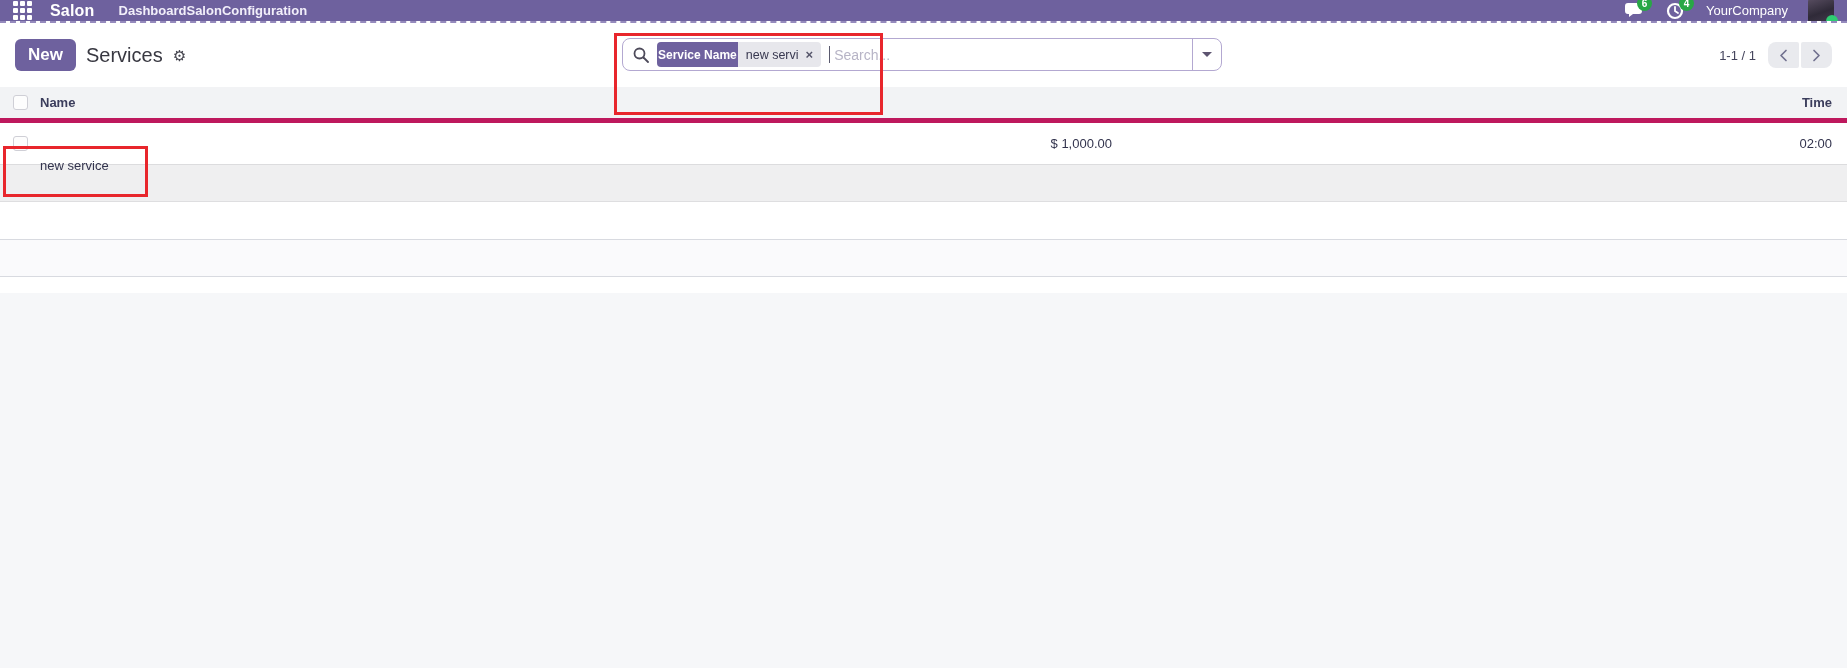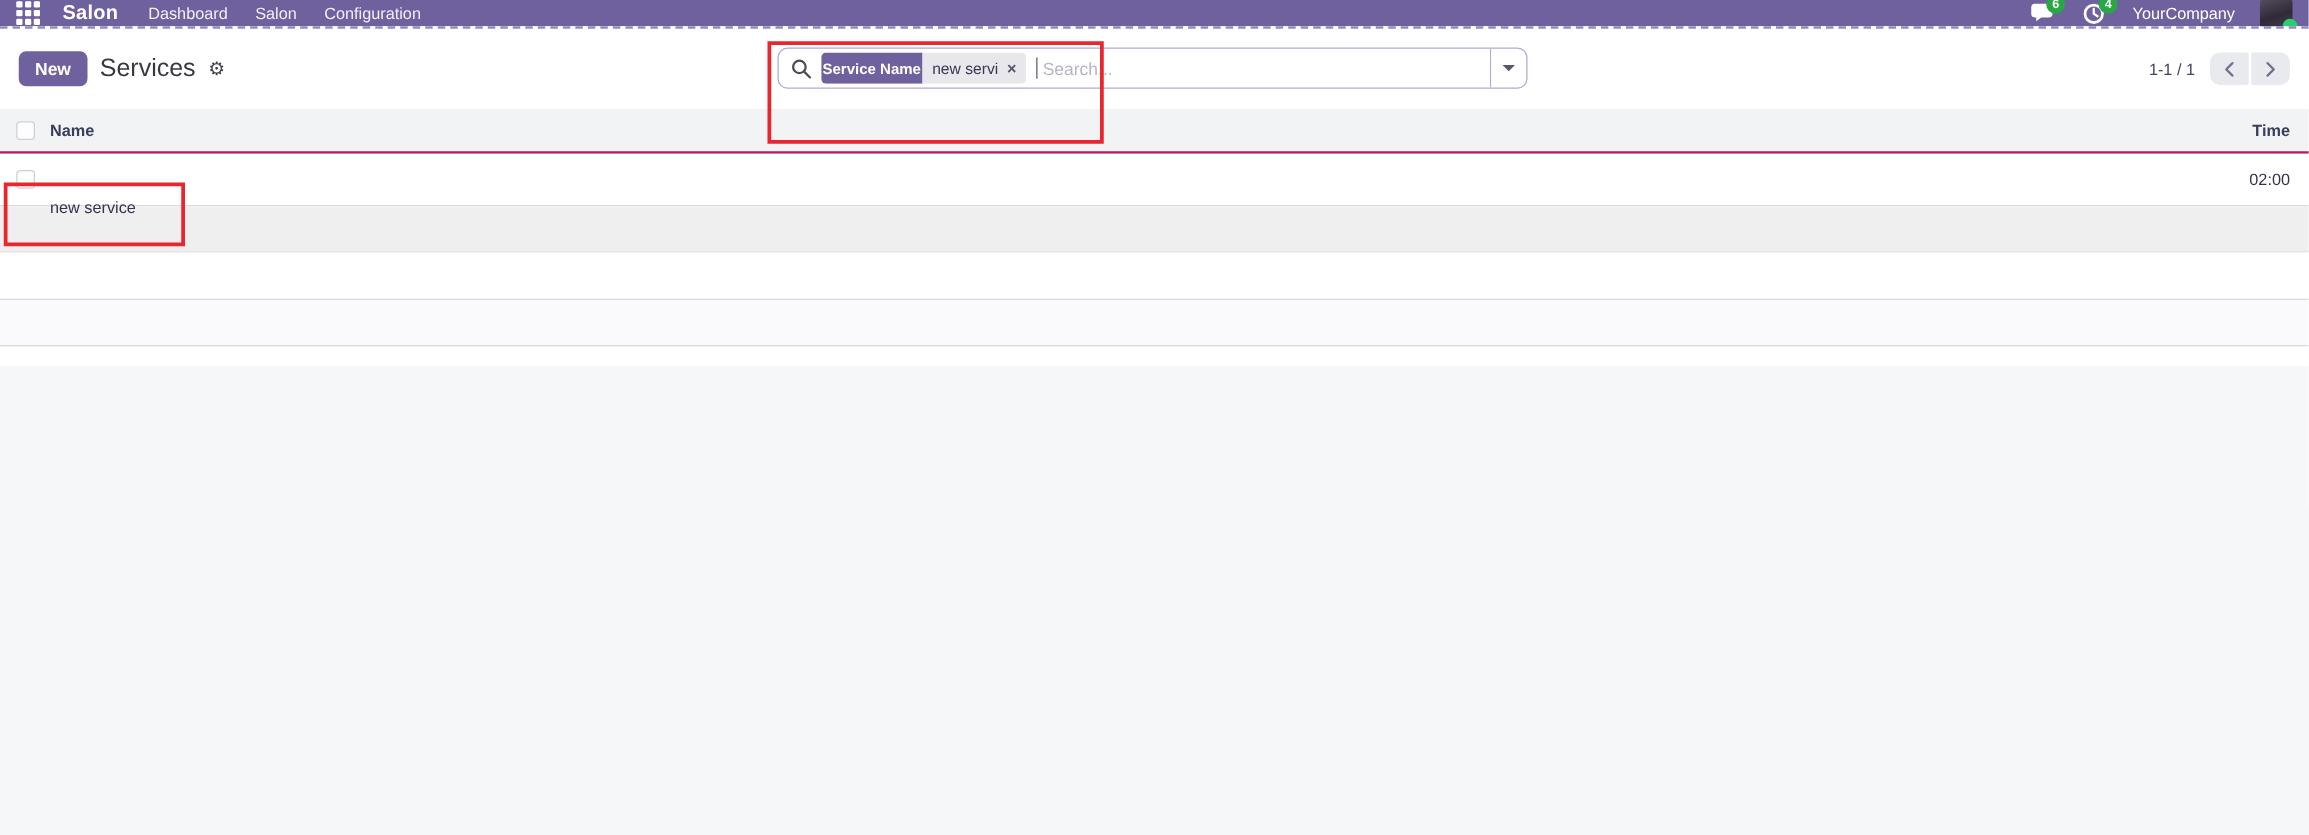--- a/index.html
+++ b/index.html
@@ -24,21 +24,21 @@
   .navbar-left { display: flex; align-items: center; gap: 18px; }
   .apps-grid {
     display: grid;
     grid-template-columns: repeat(3, 5px);
     grid-template-rows: repeat(3, 5px);
     gap: 2px;
     cursor: pointer;
   }
   .apps-grid span { background: #ffffff; border-radius: 1px; }
   .brand { font-size: 16px; font-weight: 700; letter-spacing: .2px; }
-  .nav-menu { display: flex; align-items: center; gap: 22px; margin-left: 6px; }
+  .nav-menu { display: flex; align-items: center; margin-left: 6px; font-weight: bold; }
   .nav-item { font-size: 13px; color: #f2effa; cursor: pointer; }
   .navbar-right { margin-left: auto; display: flex; align-items: center; gap: 20px; }
   .icon-btn { position: relative; width: 22px; height: 20px; cursor: pointer; display:flex; align-items:center; justify-content:center; }
   .badge {
     position: absolute; top: -5px; right: -8px;
     min-width: 15px; height: 15px; border-radius: 8px;
     background: #28a745; color: #fff;
     font-size: 10px; font-weight: 700;
     display: flex; align-items: center; justify-content: center;
     padding: 0 3px;
@@ -62,21 +62,21 @@
     background: #fff;
     position: relative;
     display: flex;
     align-items: center;
     padding: 0 15px;
   }
   .cp-left { display: flex; align-items: center; gap: 10px; }
   .btn-new {
     background: #6e619e; color: #fff;
     border: none; border-radius: 6px;
-    font-family: inherit; font-size: 14px; font-weight: 700;
+    font-family: inherit; font-size: 17px; font-weight: 700;
     padding: 6px 13px; cursor: pointer;
   }
   .breadcrumb-title { font-size: 20px; font-weight: 500; color: #383841; }
   .cog { font-size: 15px; color: #42424c; cursor: pointer; line-height: 1; }
 
   .searchbar {
     position: absolute;
     left: 622px; top: 15px;
     width: 600px; height: 33px;
     border: 1px solid #b3a8d1;
@@ -122,21 +122,21 @@
     background: #e9eaee; border: none; cursor: pointer;
     display: flex; align-items: center; justify-content: center;
   }
   .pager-btn.prev { border-radius: 8px 2px 2px 8px; }
   .pager-btn.next { border-radius: 2px 8px 8px 2px; }
 
   
   .list-header, .list-row { display: flex; align-items: center; width: 100%; }
   .list-header {
     height: 36px; background: #f2f3f5;
-    border-bottom: 2px solid #be185d;
+    border-bottom: 5px solid #be185d;
     font-size: 13px; font-weight: 700; color: #3b3d5c; justify-content: flex-end;
   }
   .list-row {
     height: 42px; background: #fff;
     border-bottom: 1px solid #dcdcde;
     font-size: 13px; color: #33344e;
   }
   .col-check { width: 40px; padding-left: 13px; display: flex; align-items: center; }
   .col-name { width: 552px; }
   .col-price { width: 520px; text-align: right; }
@@ -262,20 +262,21 @@
     </div>
     <div class="col-name">Name</div>
     <div class="col-time">Time</div>
   </div>
 
   <div class="list-row">
     <div class="col-check">
       <input type="checkbox" class="checkbox" style="">
     </div>
     <div class="col-name row-name-link">new service</div>
+    <div class="col-price">$ 1,000.00</div>
     <div class="col-time">02:00</div>
   </div>
 
   <div class="stripe-1"></div>
   <div class="gap-white"></div>
   <div class="stripe-2"></div>
 </main>
 
 <div class="bottom-bg"></div>
 

